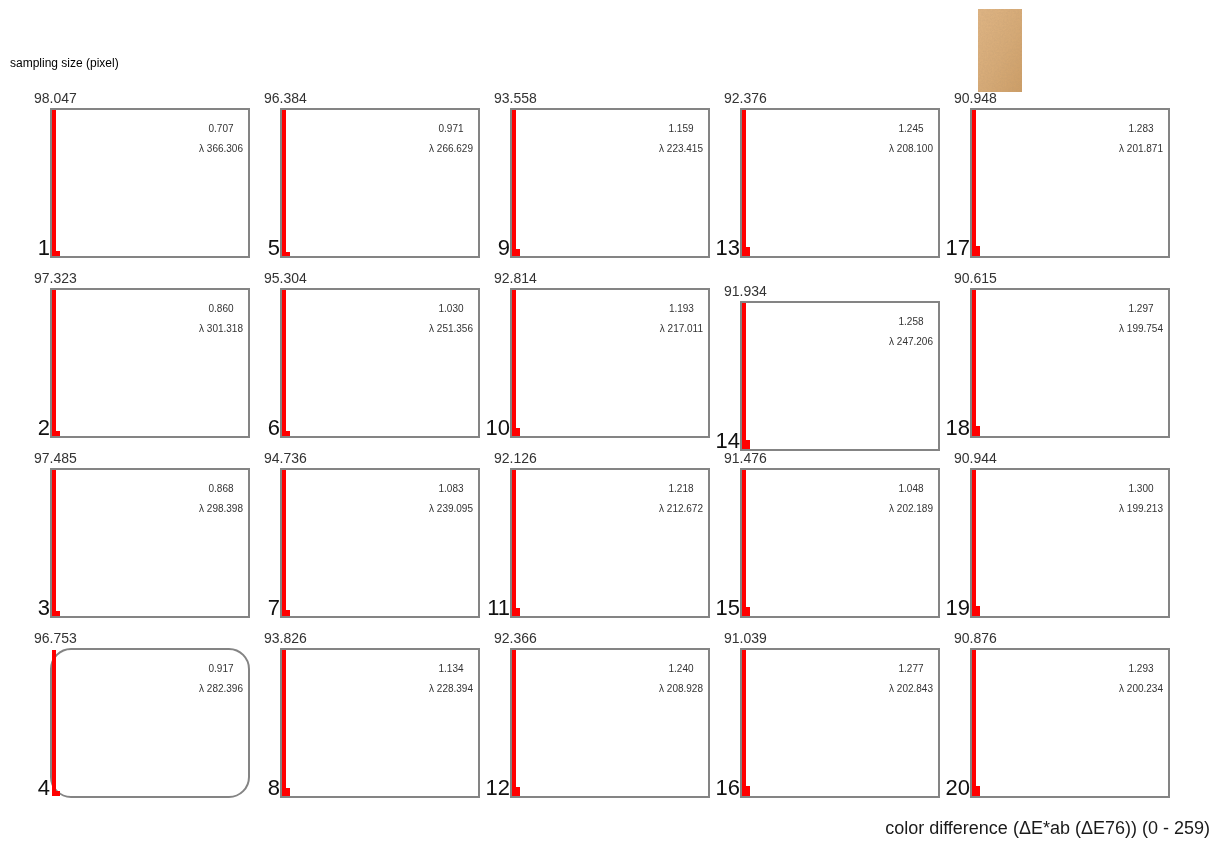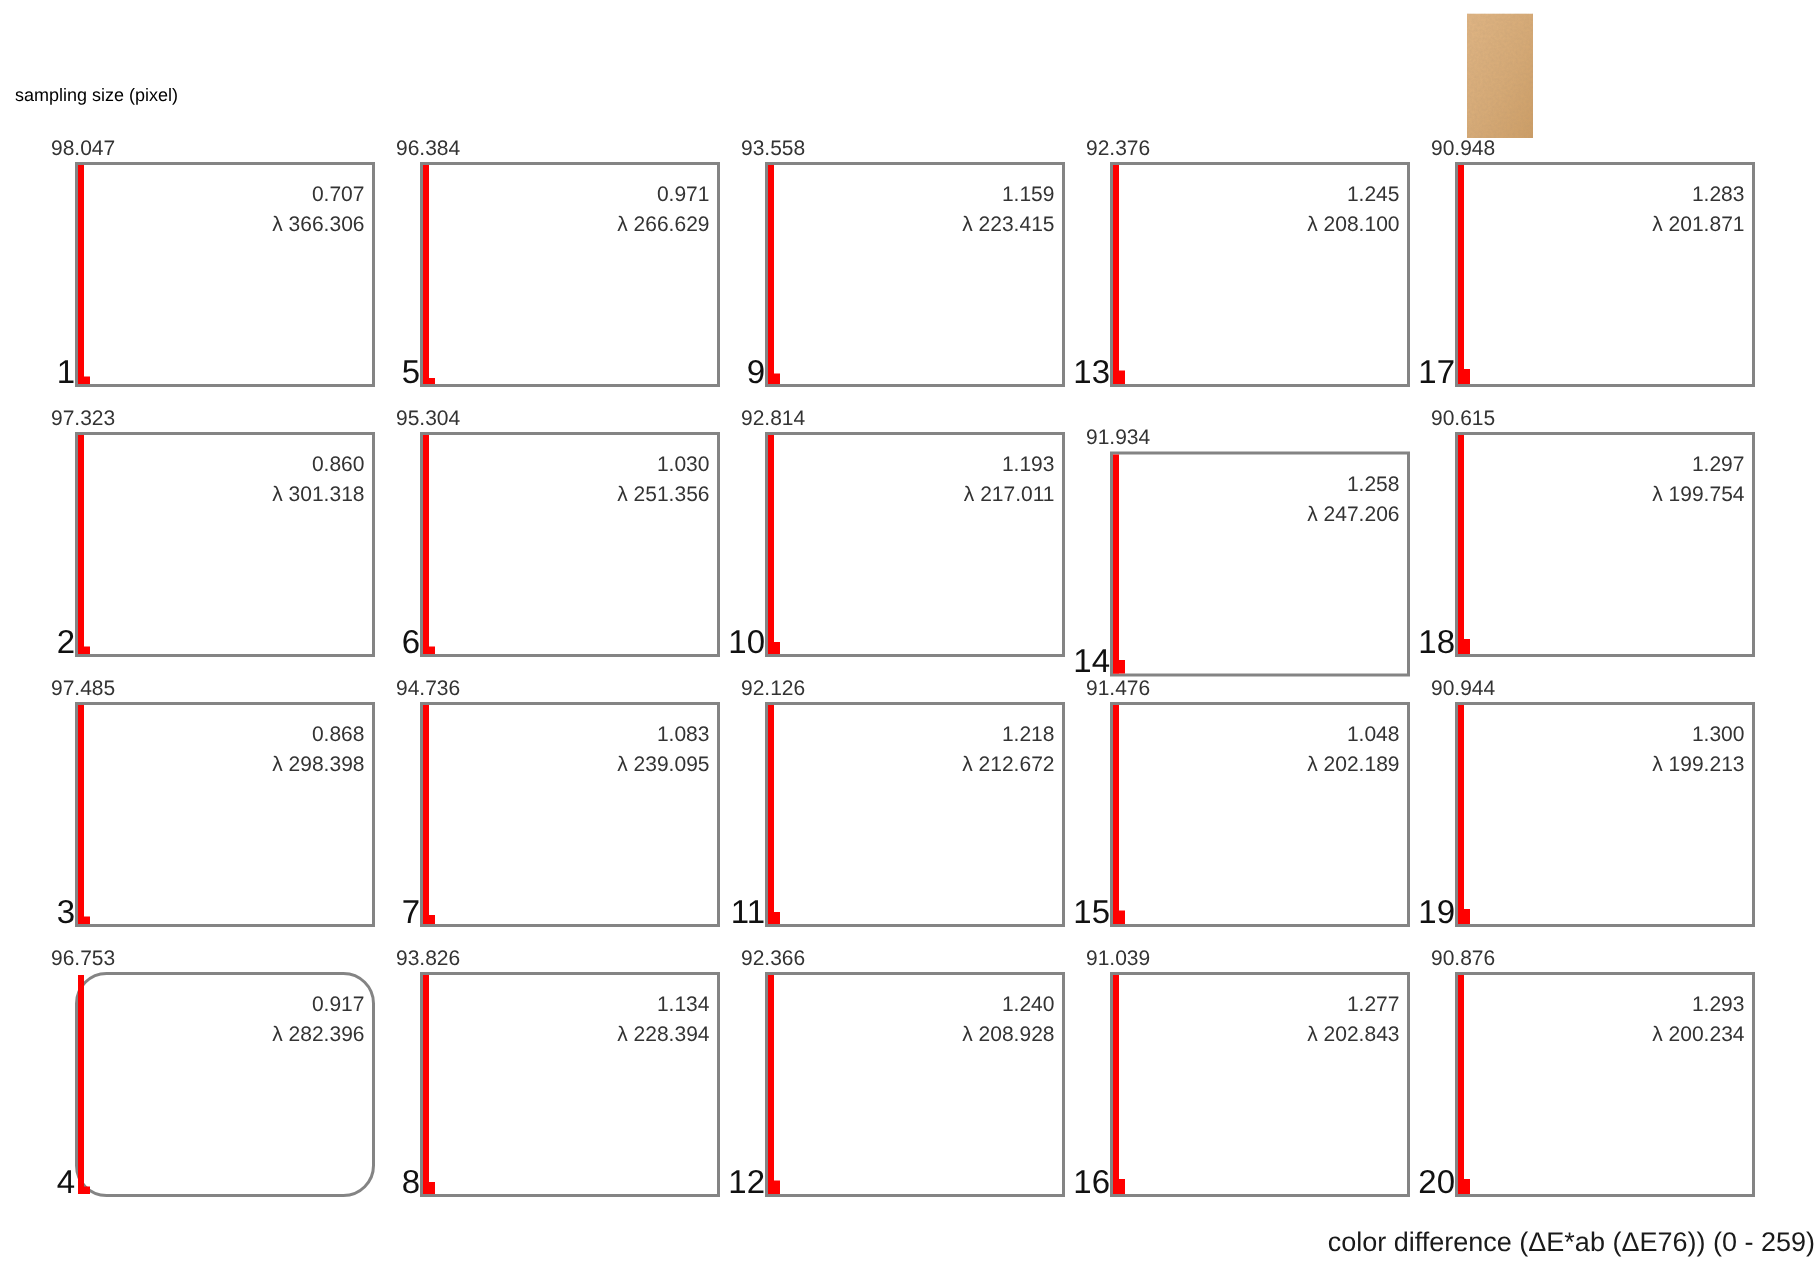--- a/index.html
+++ b/index.html
@@ -28,22 +28,22 @@
   .peak-label {
     position:absolute; bottom:calc(100% + 4px); left:-18px;
     font-size:14px; color:#333; white-space:nowrap;
   }
   .sample-num {
     position:absolute; right:calc(100% + 2px); bottom:-5px;
     font-size:22px; color:#111; white-space:nowrap;
   }
   .annot {
     position:absolute; top:9px; right:5px;
-    font-size:14px; line-height:20px; color:#333;
-    text-align:right; white-space:nowrap;
+    font-size:10px; line-height:20px; color:#333;
+    text-align:center; white-space:nowrap;
   }
   .bar1 {
     position:absolute; left:0; top:0; width:4px; height:100%;
   }
   .bar2 {
     position:absolute; left:0; bottom:0; width:8px;
   }
 </style>
 </head>
 <body>

